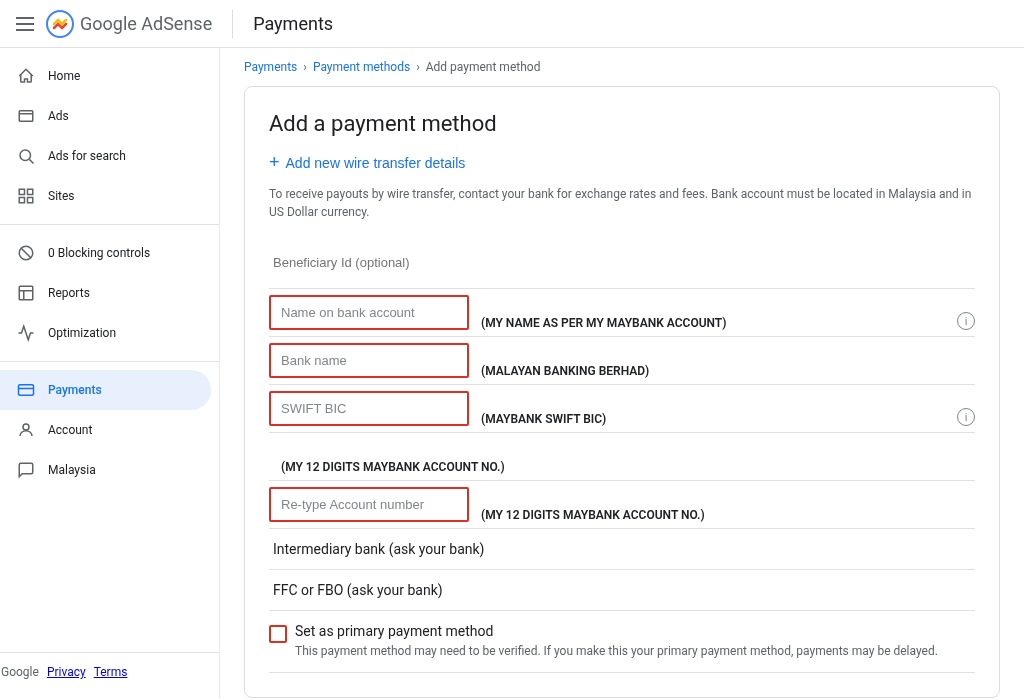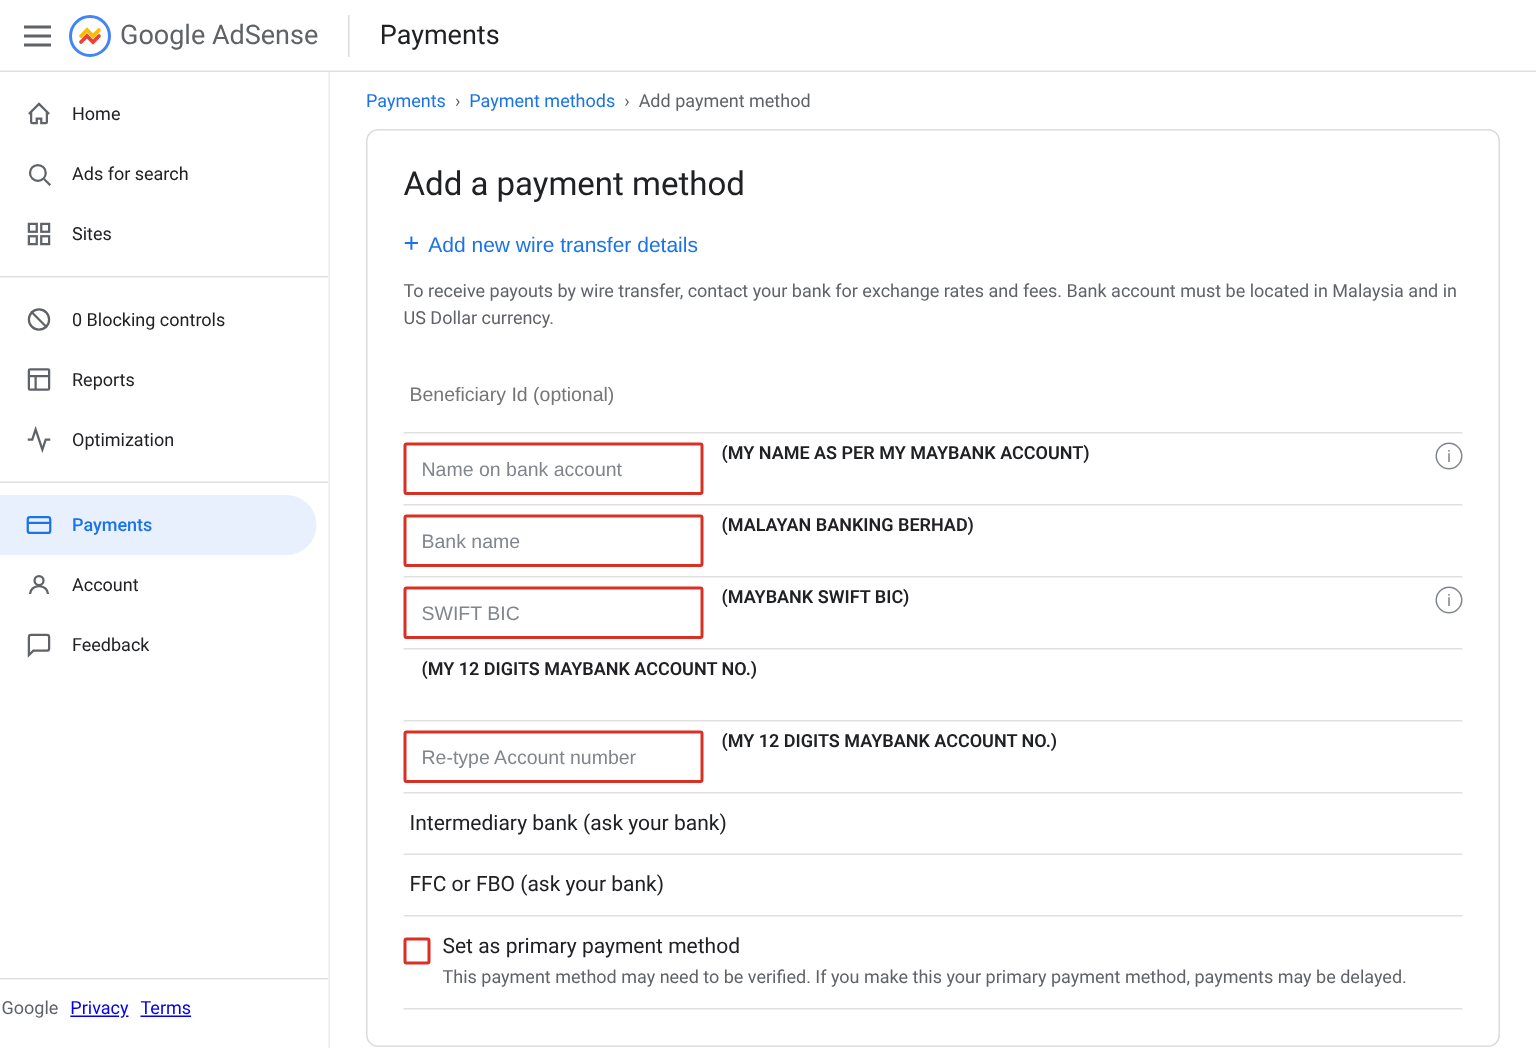--- a/index.html
+++ b/index.html
@@ -99,21 +99,21 @@
       color: #5f6368;
       margin-bottom: 20px;
       line-height: 1.5;
     }
 
     
     .field-group { margin-bottom: 0; }
 
     .field-row {
       display: flex;
-      align-items: flex-start;
+      align-items: flex-end;
       border-bottom: 1px solid #e0e0e0;
       padding: 6px 0;
       min-height: 48px;
     }
 
     .field-input-wrap {
       position: relative;
       width: 200px;
       flex-shrink: 0;
     }
@@ -236,20 +236,29 @@
     <div class="sidebar-item">
       <span class="icon">
         <svg width="18" height="18" viewBox="0 0 24 24" fill="none" stroke="#5f6368" stroke-width="2">
             <path d="M3 12L12 3l9 9"></path>
             <path d="M5 10v9a1 1 0 001 1h4v-4h4v4h4a1 1 0 001-1v-9"></path>
           </svg>
       </span>
       <span>Home</span>
     </div>
 
+    <div class="sidebar-item">
+      <span class="icon">
+        <svg width="18" height="18" viewBox="0 0 24 24" fill="none" stroke="#5f6368" stroke-width="2">
+            <rect x="3" y="5" width="18" height="14" rx="1"></rect>
+            <line x1="3" y1="9" x2="21" y2="9"></line>
+          </svg>
+      </span>
+      <span>Ads</span>
+    </div>
 
     <div class="sidebar-item">
       <span class="icon">
         <svg width="18" height="18" viewBox="0 0 24 24" fill="none" stroke="#5f6368" stroke-width="2">
             <circle cx="11" cy="11" r="7"></circle>
             <line x1="16.5" y1="16.5" x2="22" y2="22"></line>
           </svg>
       </span>
       <span>Ads for search</span>
     </div>
@@ -319,21 +328,21 @@
       </span>
       <span>Account</span>
     </div>
 
     <div class="sidebar-item">
       <span class="icon">
         <svg width="18" height="18" viewBox="0 0 24 24" fill="none" stroke="#5f6368" stroke-width="2">
             <path d="M21 15a2 2 0 01-2 2H7l-4 4V5a2 2 0 012-2h14a2 2 0 012 2z"></path>
           </svg>
       </span>
-      <span>Feedback</span>
+      <span>Malaysia</span>
     </div>
 
     <div class="sidebar-footer">
       <span class="sidebar-footer-brand">Google</span>
       <a href="#">Privacy</a>
       <a href="#">Terms</a>
     </div>
   </nav>
 
   <div class="content">

